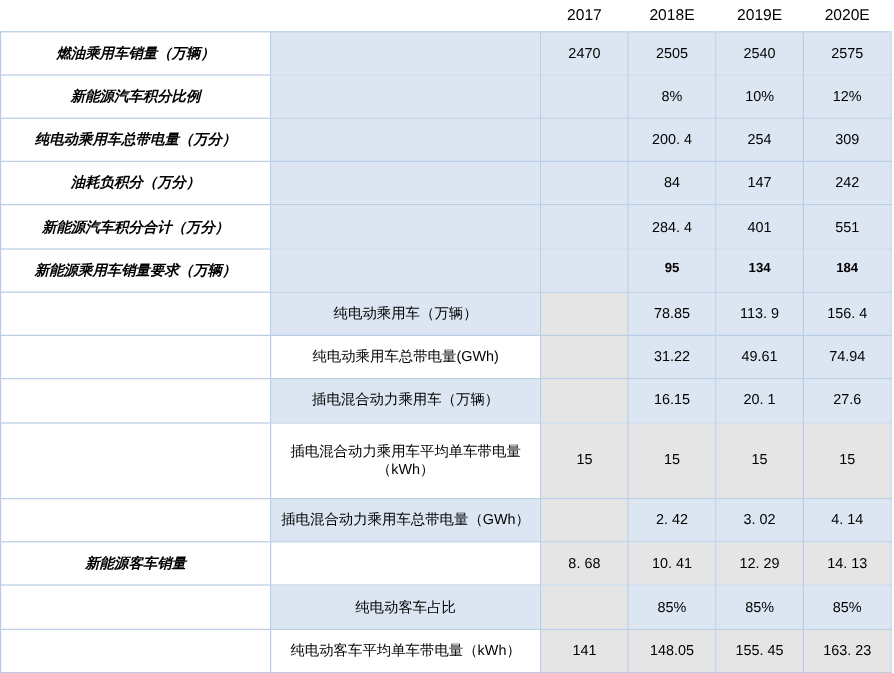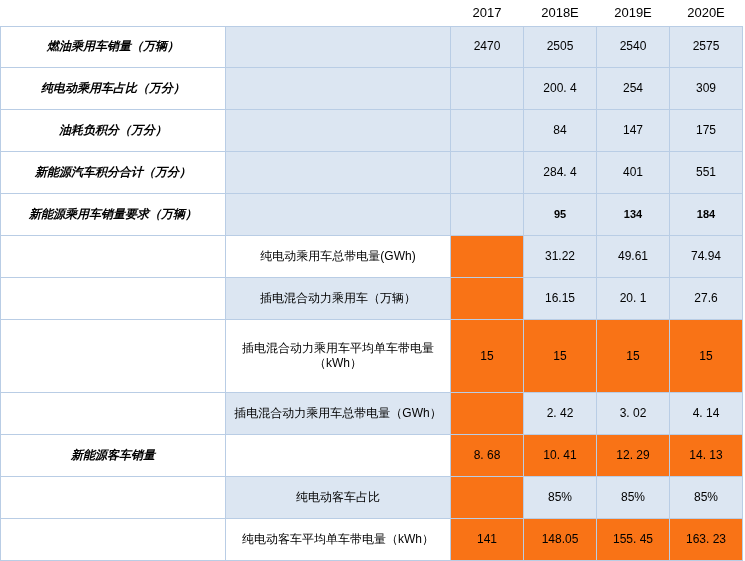--- a/index.html
+++ b/index.html
@@ -67,21 +67,21 @@
     font-size: 12.5px;
     text-align: center;
   }
   td.sub-cell.white {
     background: #ffffff;
   }
   td.val {
     background: #dce6f2;
   }
   td.val.white {
-    background: #f97316;
+    background: #e5e5e5;
   }
   td.val.bold {
     font-weight: bold;
     font-size: 11px;
   }
   td.empty {
     background: #ffffff;
     border-left: none;
   }
 </style>
@@ -110,37 +110,45 @@
 
       <tr>
         <td class="label-cell">燃油乘用车销量（万辆）</td>
         <td class="sub-cell"></td>
         <td class="val">2470</td>
         <td class="val">2505</td>
         <td class="val">2540</td>
         <td class="val">2575</td>
       </tr>
 
-
-      <tr>
-        <td class="label-cell">纯电动乘用车占比（万分）</td>
+      <tr>
+        <td class="label-cell">新能源汽车积分比例</td>
+        <td class="sub-cell"></td>
+        <td class="val"></td>
+        <td class="val">8%</td>
+        <td class="val">10%</td>
+        <td class="val">12%</td>
+      </tr>
+
+      <tr>
+        <td class="label-cell">纯电动乘用车总带电量（万分）</td>
         <td class="sub-cell"></td>
         <td class="val"></td>
         <td class="val">200. 4</td>
         <td class="val">254</td>
         <td class="val">309</td>
       </tr>
 
       <tr>
         <td class="label-cell">油耗负积分（万分）</td>
         <td class="sub-cell"></td>
         <td class="val"></td>
         <td class="val">84</td>
         <td class="val">147</td>
-        <td class="val">175</td>
+        <td class="val">242</td>
       </tr>
 
       <tr>
         <td class="label-cell">新能源汽车积分合计（万分）</td>
         <td class="sub-cell"></td>
         <td class="val"></td>
         <td class="val">284. 4</td>
         <td class="val">401</td>
         <td class="val">551</td>
       </tr>
@@ -148,20 +156,28 @@
       <tr>
         <td class="label-cell">新能源乘用车销量要求（万辆）</td>
         <td class="sub-cell"></td>
         <td class="val bold"></td>
         <td class="val bold">95</td>
         <td class="val bold">134</td>
         <td class="val bold">184</td>
       </tr>
 
 
+      <tr>
+        <td class="empty"></td>
+        <td class="sub-cell">纯电动乘用车（万辆）</td>
+        <td class="val white"></td>
+        <td class="val">78.85</td>
+        <td class="val">113. 9</td>
+        <td class="val">156. 4</td>
+      </tr>
 
 
       <tr>
         <td class="empty"></td>
         <td class="sub-cell white">纯电动乘用车总带电量(GWh)</td>
         <td class="val white"></td>
         <td class="val">31.22</td>
         <td class="val">49.61</td>
         <td class="val">74.94</td>
       </tr>

